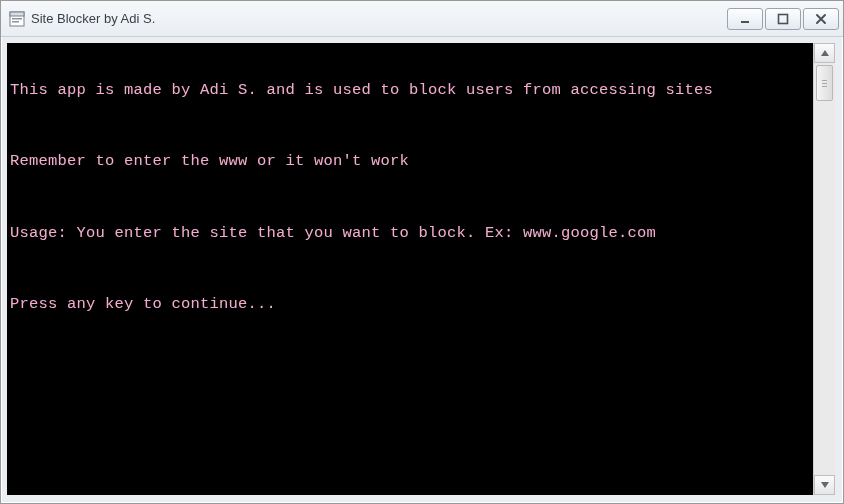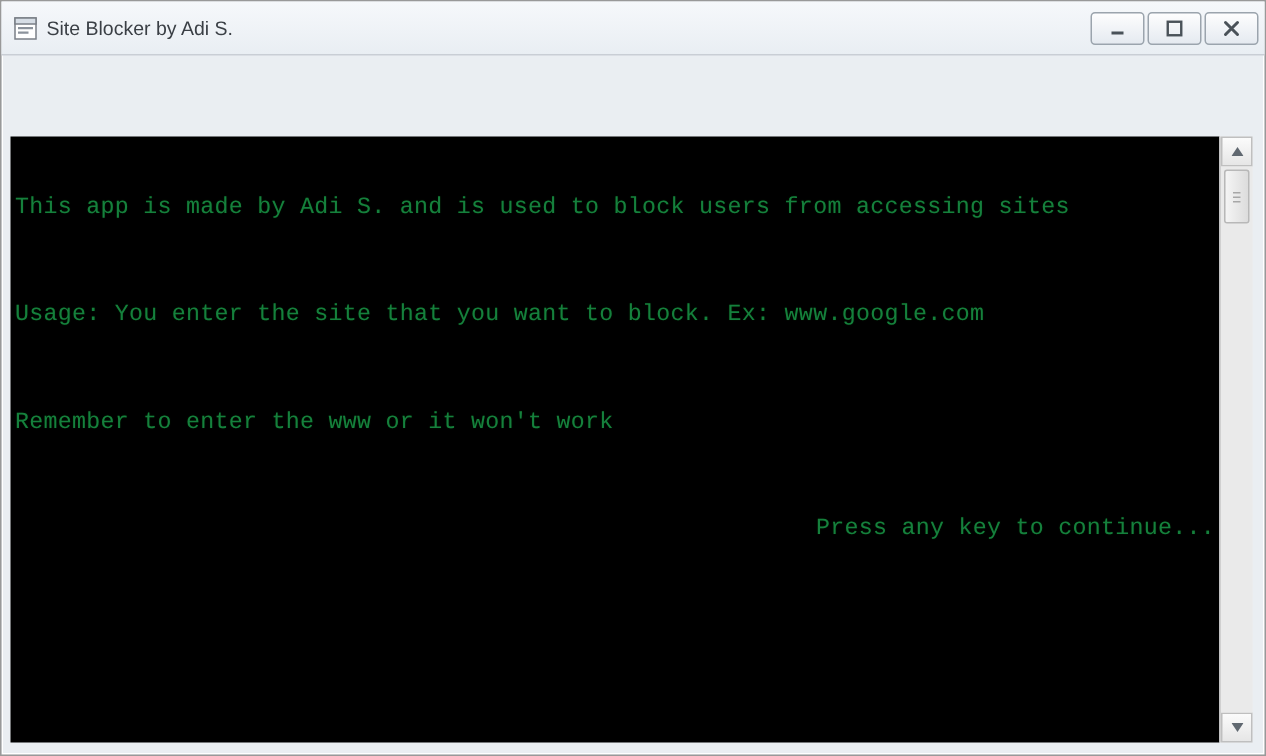--- a/index.html
+++ b/index.html
@@ -15,21 +15,20 @@
       overflow: hidden;
     }
     .window {
       width: 844px;
       height: 504px;
       border: 1px solid #999;
       background: #eaeef2;
       display: flex;
       flex-direction: column;
       box-shadow: inset 0 0 0 1px #fff;
-      gap: 48px;
     }
     .titlebar {
       height: 36px;
       background: linear-gradient(to bottom, #f6f8fb 0%, #e9eef3 100%);
       display: flex;
       align-items: center;
       padding: 0 4px 0 8px;
       border-bottom: 1px solid #c9ced5;
     }
     .app-icon {
@@ -69,36 +68,35 @@
     }
     .client-area {
       flex: 1;
       padding: 6px 8px 8px 6px;
       display: flex;
       min-height: 0;
     }
     .console {
       flex: 1;
       background: #000000;
-      color: #15803d;
+      color: #f9a8d4;
       font-family: "Courier New", "Lucida Console", monospace;
       font-size: 15.5px;
       line-height: 1.15;
       padding: 3px 3px;
       overflow: hidden;
       white-space: pre-wrap;
       text-shadow: 0 0 1px rgba(0,255,0,0.15);
       letter-spacing: 0.2px;
     }
     .console .line {
       margin-bottom: 18px;
     }
     .console .line:last-child {
       margin-bottom: 0;
-      text-align: right;
     }
     .scrollbar {
       width: 22px;
       background: #f0f0f0;
       border-left: 1px solid #d0d0d0;
       display: flex;
       flex-direction: column;
     }
     .scroll-arrow {
       height: 20px;
@@ -173,22 +171,22 @@
         <svg width="12" height="12" viewBox="0 0 12 12">
           <path d="M2 2 L10 10 M10 2 L2 10" stroke="#4a5259" stroke-width="2" stroke-linecap="round"></path>
         </svg>
       </div>
     </div>
   </div>
 
   <div class="client-area">
     <div class="console">
       <div class="line">This app is made by Adi S. and is used to block users from accessing sites</div>
+      <div class="line">Remember to enter the www or it won't work</div>
       <div class="line">Usage: You enter the site that you want to block. Ex: www.google.com</div>
-      <div class="line">Remember to enter the www or it won't work</div>
       <div class="line">Press any key to continue...</div>
     </div>
     <div class="scrollbar">
       <div class="scroll-arrow">
         <svg width="8" height="6" viewBox="0 0 8 6">
             <path d="M4 0 L8 6 L0 6 Z" fill="#606870"></path>
           </svg>
       </div>
       <div class="scroll-track">
         <div class="scroll-thumb">

